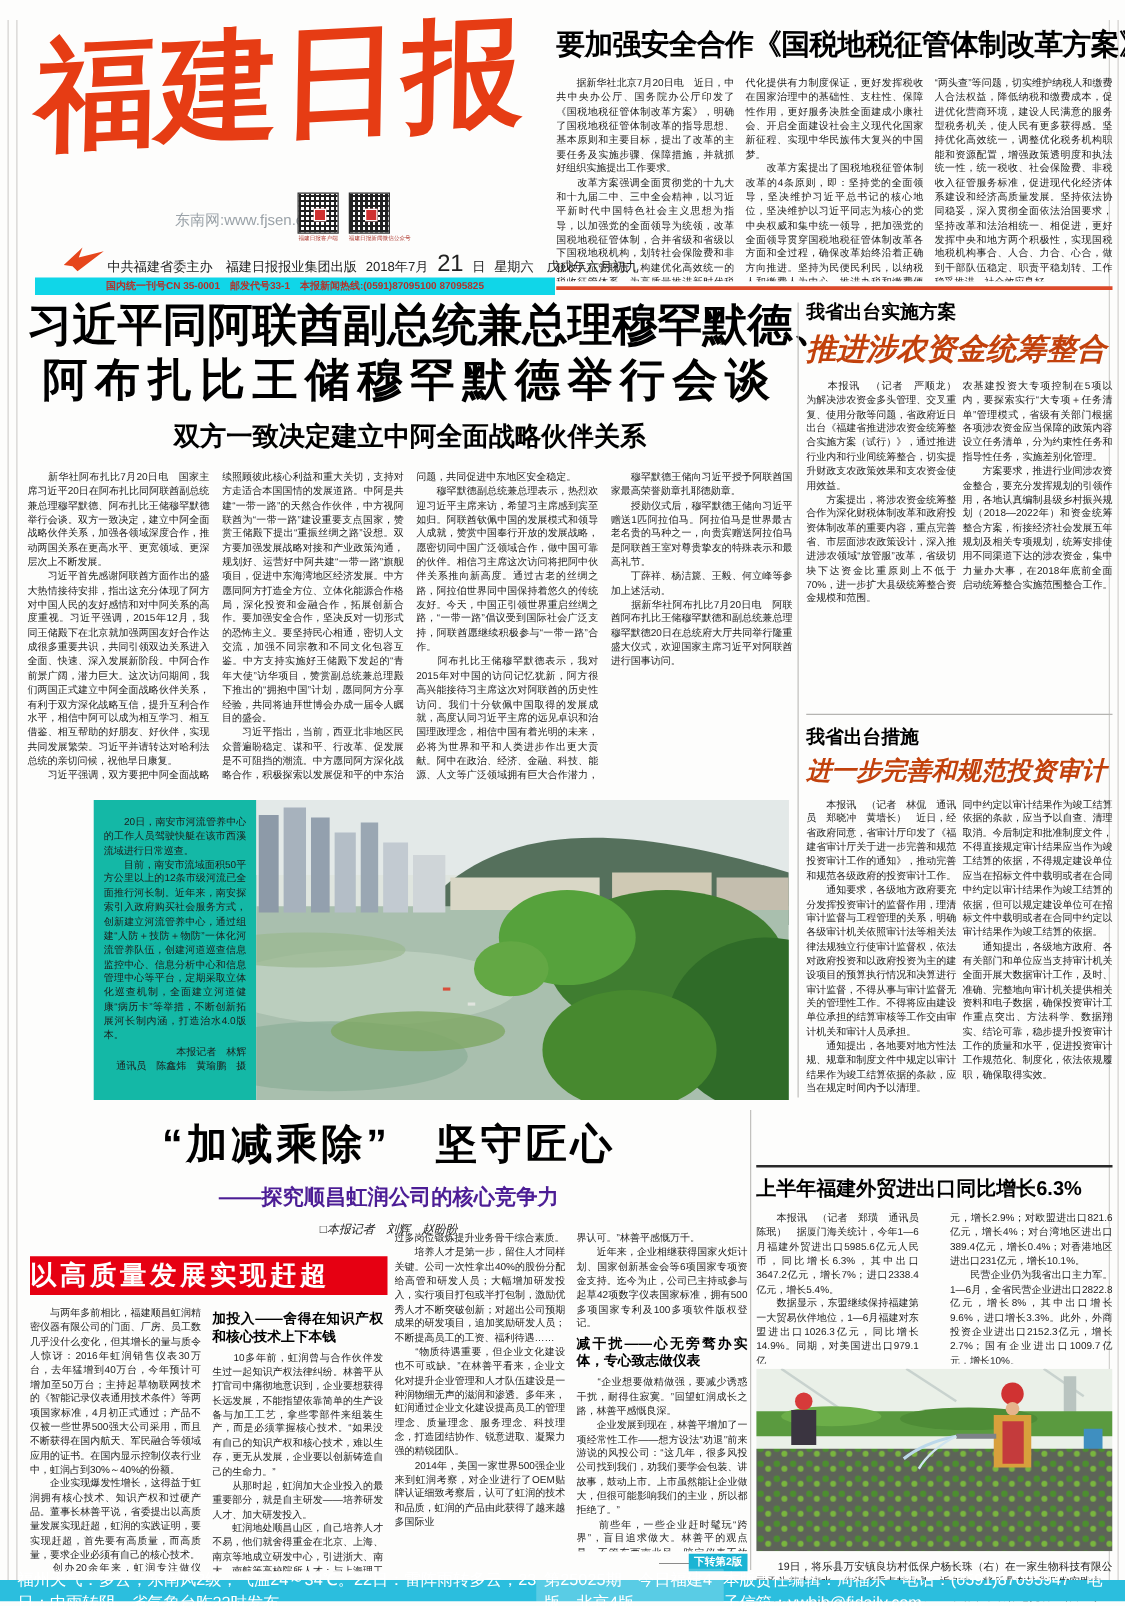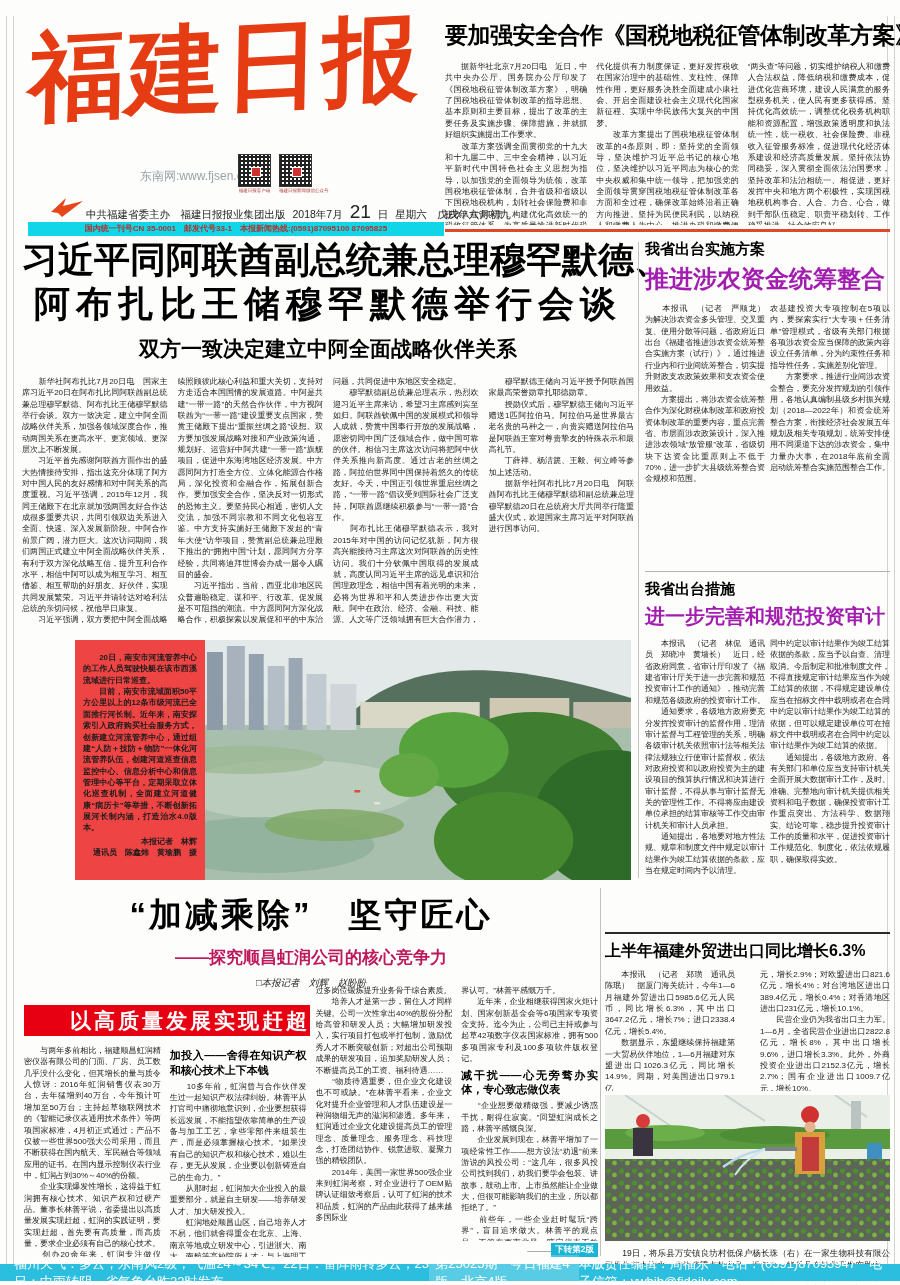--- a/index.html
+++ b/index.html
@@ -32,42 +32,42 @@
   .main-art { position:absolute; left:22px; top:238px; width:612px; }
   .main-h1 { font-size:36px; font-weight:900; text-align:center; color:#000; line-height:1.22; white-space:nowrap; }
   .main-h1.spread { letter-spacing:6px; }
   .main-sub { font-size:21px; font-weight:bold; text-align:center; margin-top:9px; color:#000; }
   .main-body { display:flex; gap:10px; margin-top:13px; height:250px; }
 
   
   .v-rule { position:absolute; width:0; border-left:1px solid #c2c1be; }
   .sidebar { position:absolute; left:645px; top:240px; width:245px; }
   .kicker { font-size:15px; font-weight:bold; color:#000; }
-  .side-head { font-size:24px; font-weight:900; color:#a21caf; margin-top:4px; white-space:nowrap; }
+  .side-head { font-size:24px; font-weight:900; color:#c2410c; margin-top:4px; white-space:nowrap;font-style:italic; }
   .side-head.small { font-size:20px; }
   .side-body { display:flex; gap:5px; margin-top:8px; height:258px; }
   .side-art2 { border-top:1px solid #b5b4b1; margin-top:10px; padding-top:8px; }
   .side-body.short { height:244px; }
 
   
   .river { position:absolute; left:75px; top:640px; width:556px; height:240px; display:flex; background:#dfe5df; }
-  .river-cap { width:130px; background:#ef4444; padding:12px 8px 6px 8px; display:flex; flex-direction:column;font-weight:bold; }
+  .river-cap { width:130px; background:#14b8a6; padding:12px 8px 6px 8px; display:flex; flex-direction:column; }
   .river-cap .body-text { flex:none; font-size:8px; }
   .cap-credit { font-size:8px; text-align:right; white-space:pre-line; margin-top:2px; color:#1c1c1c; }
   .river svg { flex:1; height:100%; }
 
   
   .craft-head-block { position:absolute; left:22px; top:893px; width:578px; text-align:center; }
   .craft-h1 { font-size:33px; font-weight:900; color:#000; letter-spacing:3px; }
-  .craft-sub { font-size:17px; font-weight:bold; margin-top:8px; color:#be185d; }
+  .craft-sub { font-size:17px; font-weight:bold; margin-top:8px; color:#4c1d95; }
   .craft-byline { font-size:9.5px; margin-top:8px; color:#222;font-style:italic; }
   .craft-body { position:absolute; left:24px; top:985px; width:574px; height:272px; display:flex; gap:9px; }
   .craft-col { flex:1; display:flex; flex-direction:column; }
   .pad-banner { padding-top:60px; }
-  .banner { position:absolute; left:0; top:20px; width:286px; height:31px; background:#e60012; color:#fff; font-size:21px; font-weight:900; letter-spacing:3px; text-align:right; line-height:31px; }
+  .banner { position:absolute; left:0; top:20px; width:286px; height:31px; background:#e60012; color:#fff; font-size:21px; font-weight:900; letter-spacing:3px; text-align:left; line-height:31px; }
   .subhead { font-size:11px; font-weight:900; color:#000; line-height:1.35; margin:3px 0; text-align:justify; }
   .badge-row { display:flex; justify-content:flex-end; align-items:center; margin-top:2px; }
   .badge-dash { font-size:8px; color:#555; }
   .badge { background:#1ab4d4; color:#fff; font-size:8.5px; padding:1px 4px; font-weight:bold; }
 
   
   .trade { position:absolute; left:605px; top:884px; width:285px; border-top:2px solid #2a2a2a; padding-top:7px;margin-top:48px; }
   .trade-head { font-size:16px; font-weight:900; color:#000; white-space:nowrap; }
   .trade-body { display:flex; gap:25px; margin-top:7px; height:122px; }
   .trade svg { width:285px; height:146px; margin-top:4px; display:block; }

